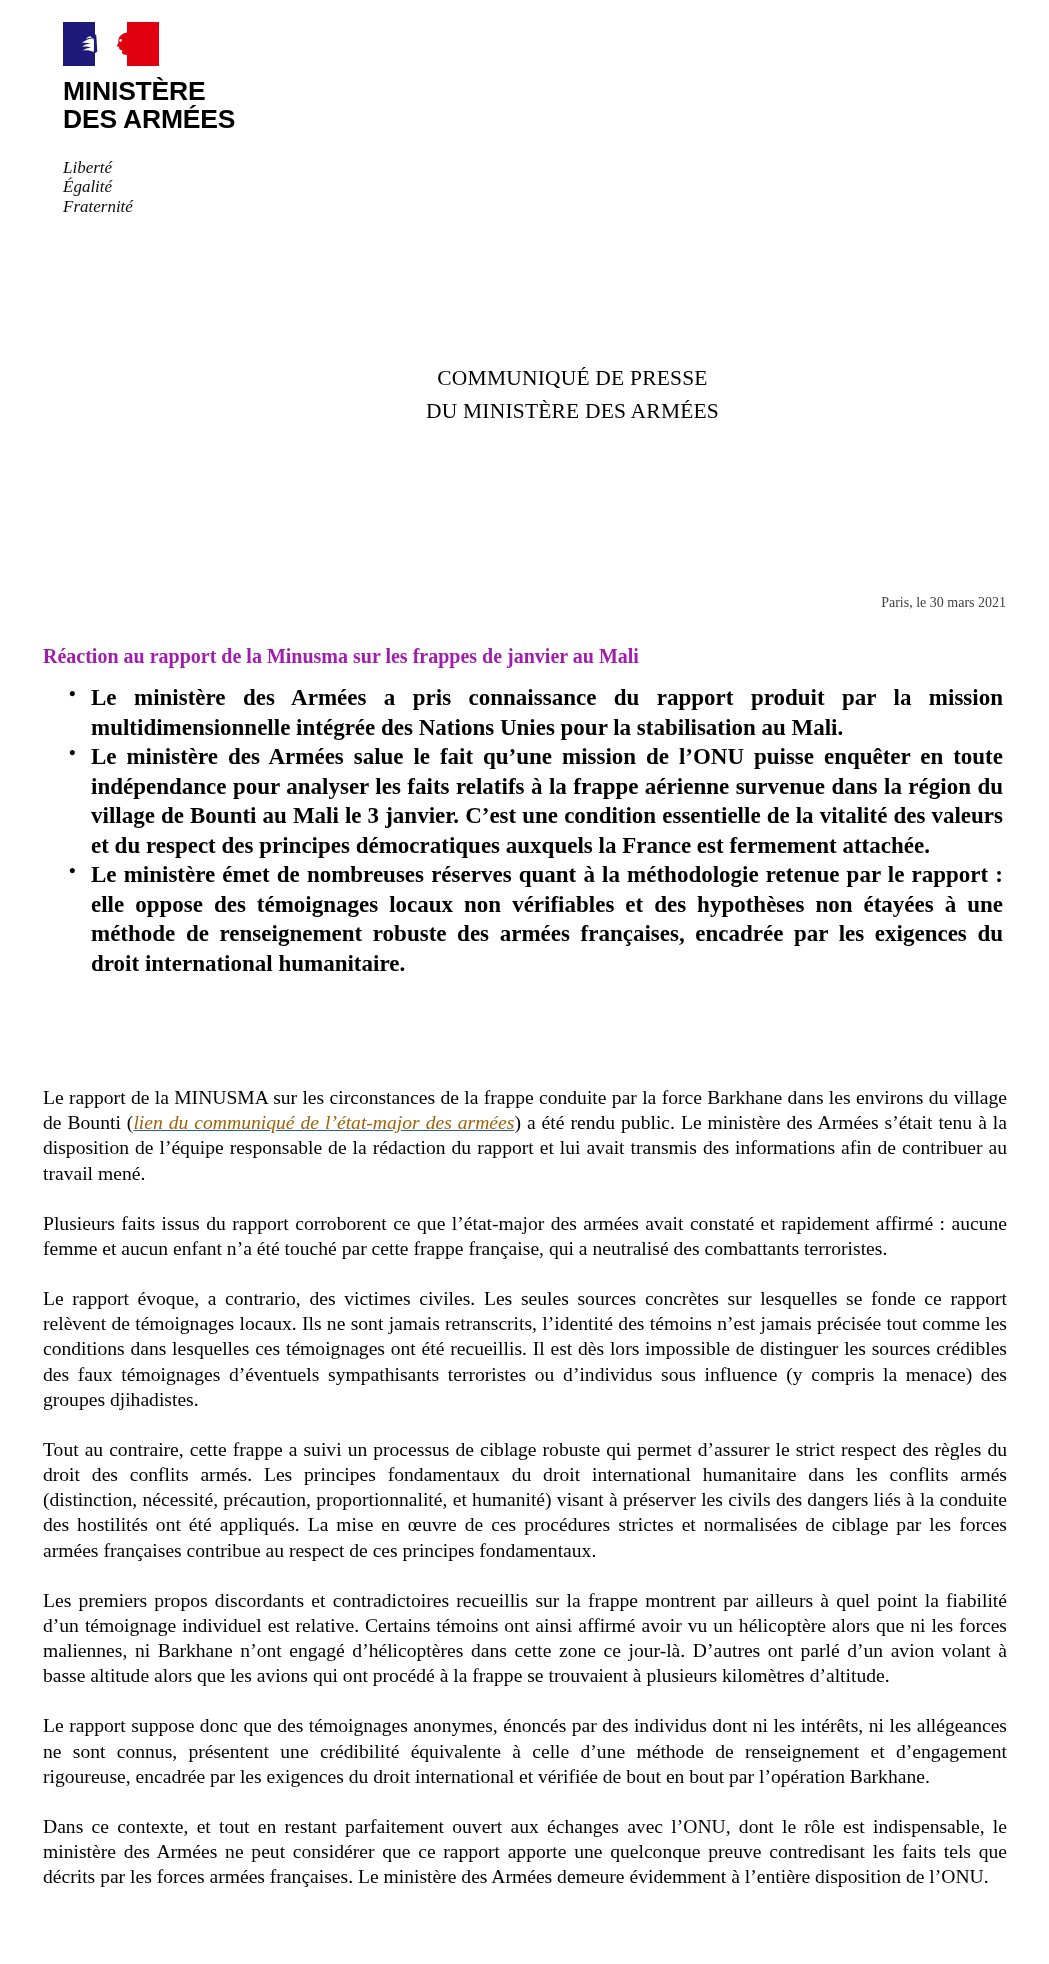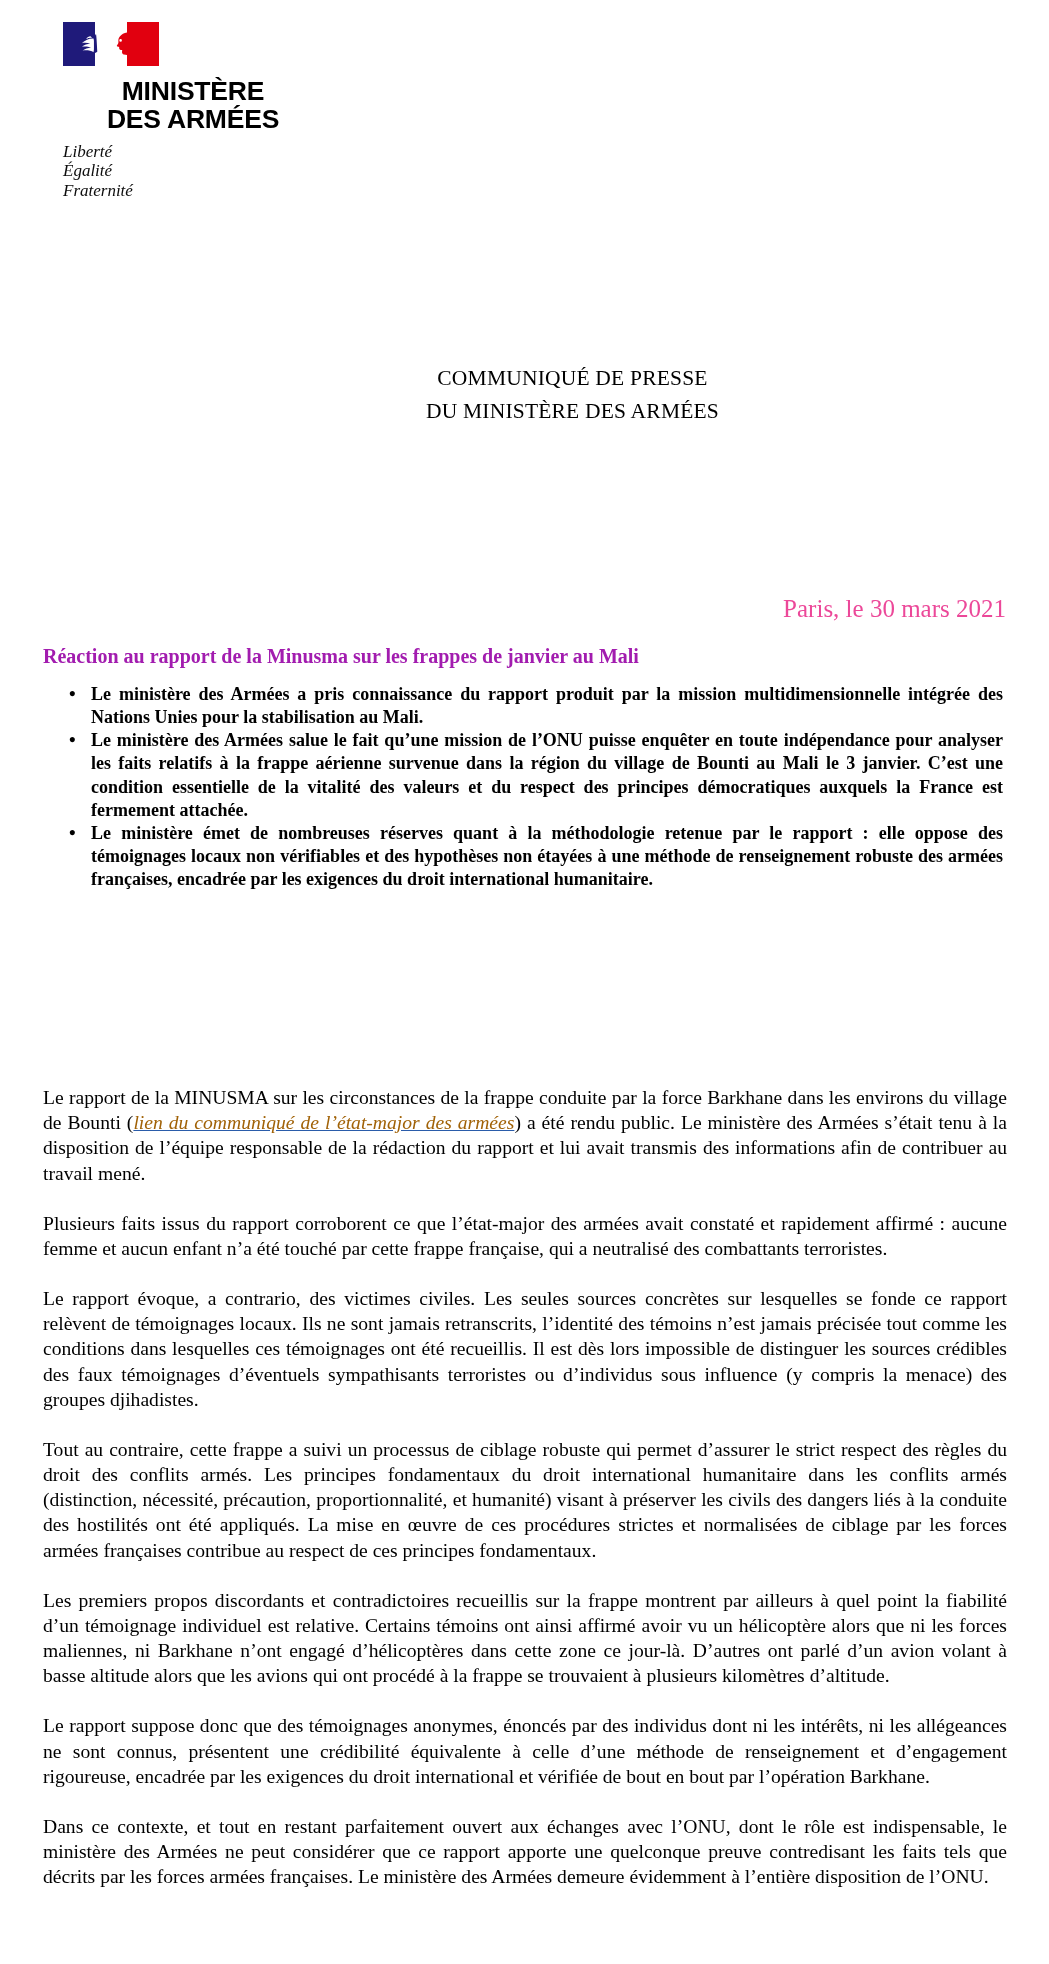--- a/index.html
+++ b/index.html
@@ -38,24 +38,23 @@
   }
   .ministry-name {
     margin-top: 11px;
     font-family: "Liberation Sans", "DejaVu Sans", sans-serif;
     font-weight: bold;
     font-size: 26.5px;
     line-height: 1.06;
     letter-spacing: -0.2px;
     color: #000000;
     white-space: pre-line;
-    text-align: center;
   }
   .motto {
-    margin-top: 9px;
+    margin-top: 25px;
     font-family: "Liberation Serif", "DejaVu Serif", serif;
     font-style: italic;
     font-size: 17px;
     line-height: 1.13;
     color: #0d0d0d;
     white-space: pre-line;
   }
 
   
   .doc-title {
@@ -71,22 +70,22 @@
     line-height: 1.55;
     letter-spacing: 0.2px;
     color: #000000;
   }
 
   
   .dateline {
     position: absolute;
     right: 43px;
     top: 595px;
-    font-size: 25px;
-    color: #ec4899;
+    font-size: 14px;
+    color: #404040;
   }
 
   
   .subject {
     position: absolute;
     left: 43px;
     top: 645px;
     width: 964px;
     font-weight: bold;
     font-size: 20px;
@@ -102,21 +101,21 @@
     margin: 0;
     padding: 0 0 0 0;
     list-style: none;
   }
   .bullets li {
     position: relative;
     margin: 0 0 0 0;
     padding-left: 48px;
     padding-right: 4px;
     font-weight: bold;
-    font-size: 18px;
+    font-size: 23px;
     line-height: 1.285;
     text-align: justify;
     text-justify: inter-word;
   }
   .bullets li::before {
     content: "\2022";
     position: absolute;
     left: 26px;
     top: -1px;
     font-size: 19px;

